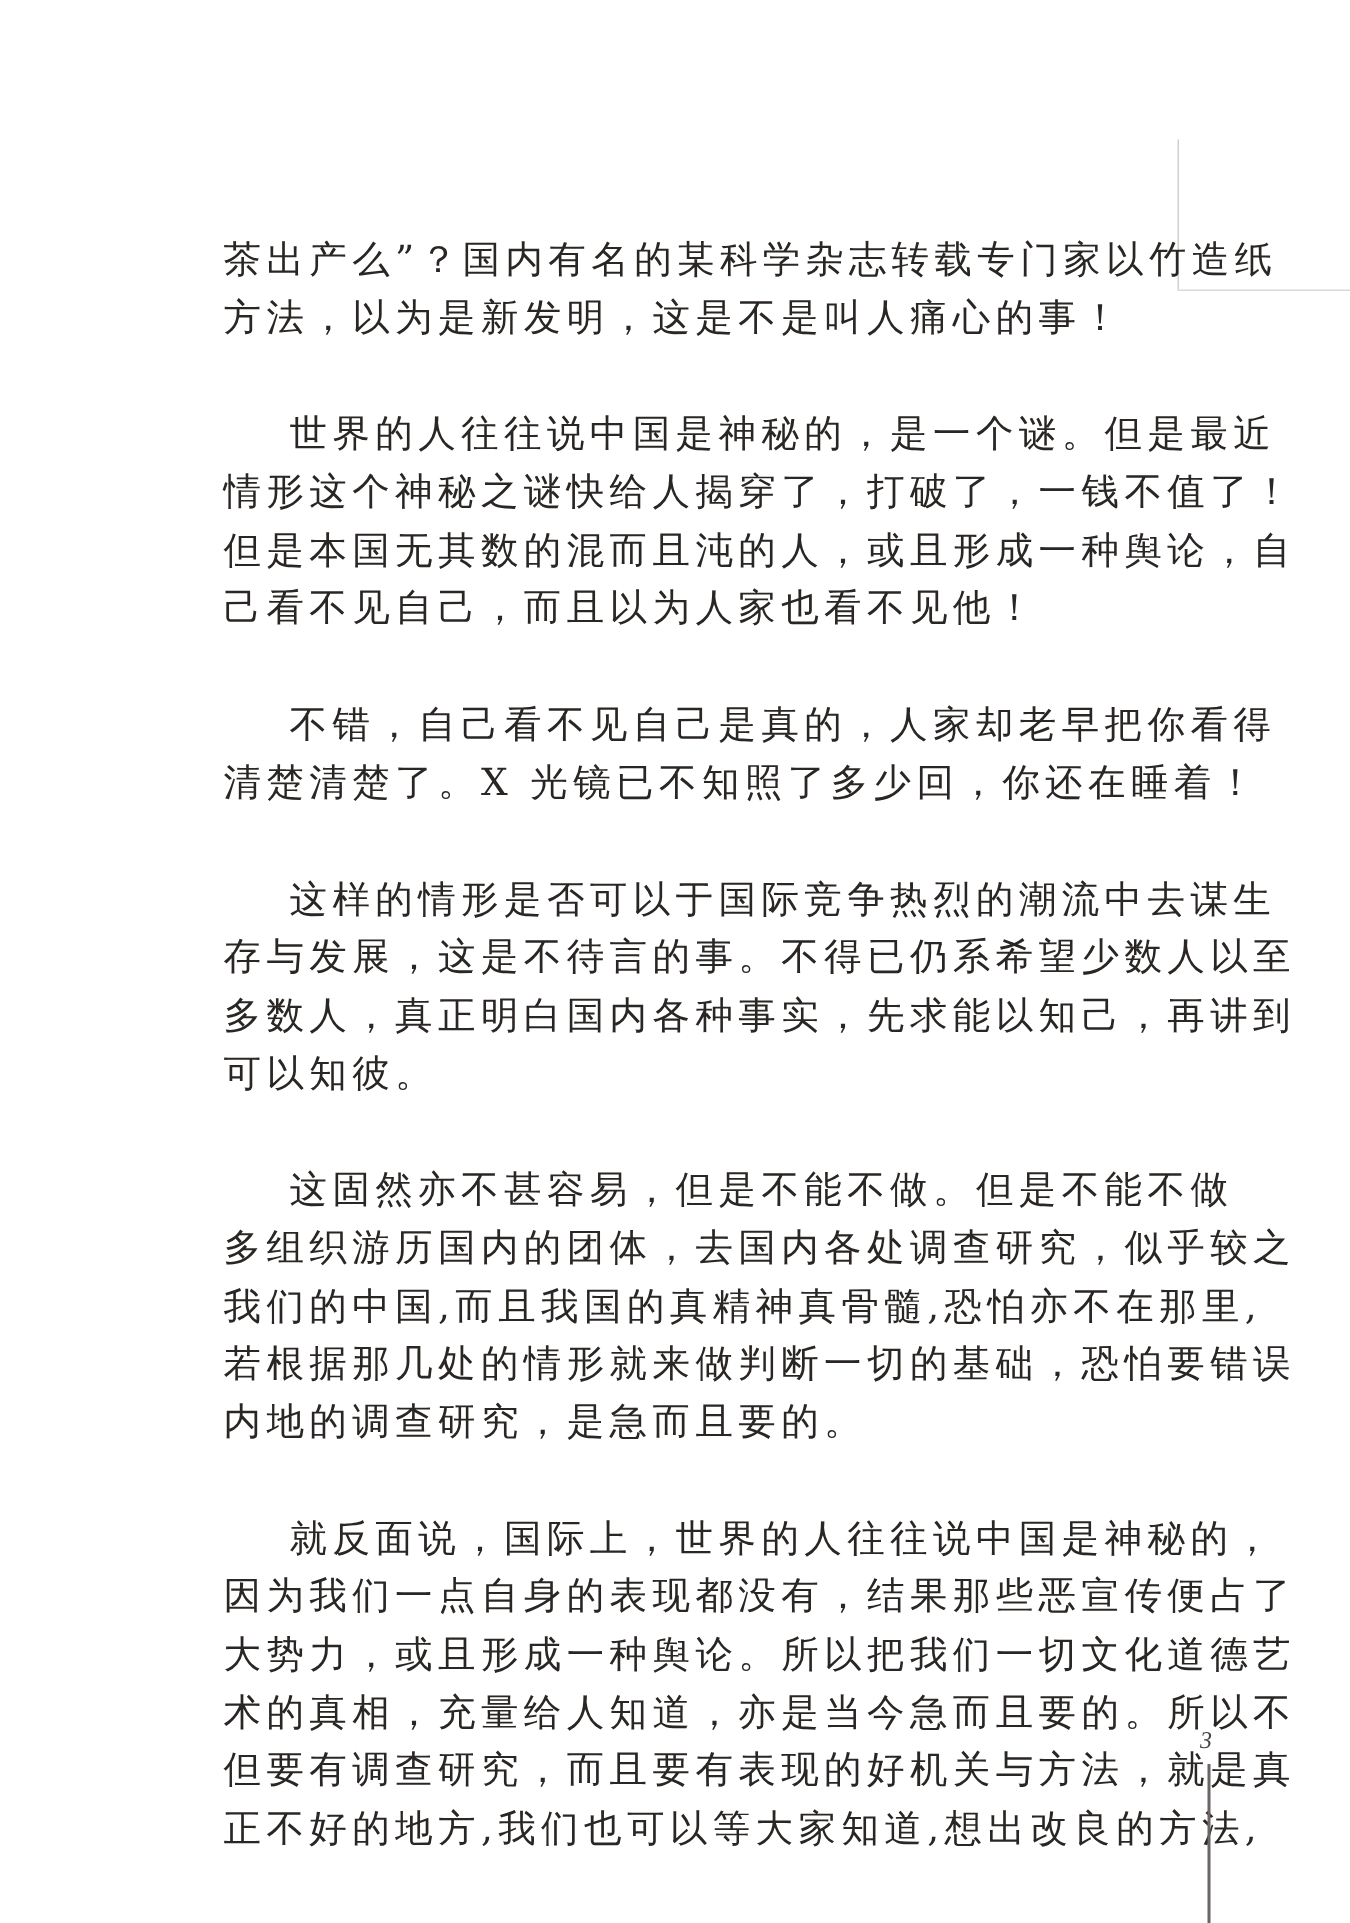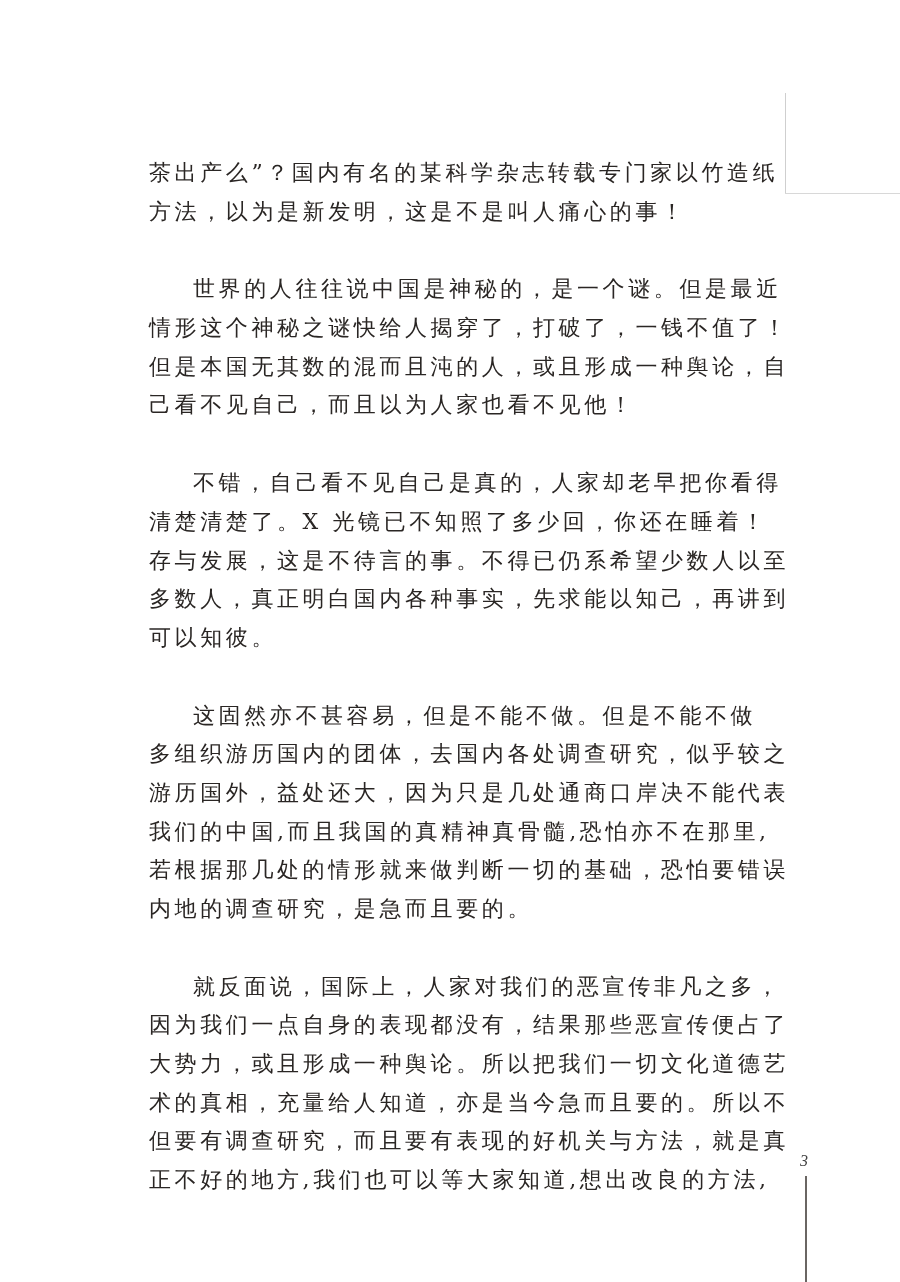--- a/index.html
+++ b/index.html
@@ -11,21 +11,21 @@
     position: absolute; left: 785px; top: 93px; width: 1px; height: 100px;
     background: #cfcfcf;
   }
   .corner-h {
     position: absolute; left: 785px; top: 193px; width: 115px; height: 1px;
     background: #d8d8d8;
   }
   .body-text {
     position: absolute; left: 149px; top: 154px; width: 556px;
     font-family: "DejaVu Serif", "Liberation Serif", serif;
-    font-size: 22px;
+    font-size: 25px;
     line-height: 38.7px;
     color: #2a2624;
     letter-spacing: 3.6px;
   }
   .line { display: block; white-space: nowrap; text-align: justify; text-align-last: justify; height: 38.7px; }
   .line.last { text-align-last: left; }
   .line.indent { padding-left: 44px; margin-top: 39px; }
   .page-number {
     position: absolute; left: 800px; top: 1152px;
     font-family: "Liberation Serif", "DejaVu Serif", serif;
@@ -44,30 +44,30 @@
 
 <div class="body-text">
   <span class="line">茶出产么”？国内有名的某科学杂志转载专门家以竹造纸</span>
   <span class="line last">方法，以为是新发明，这是不是叫人痛心的事！</span>
   <span class="line indent">世界的人往往说中国是神秘的，是一个谜。但是最近</span>
   <span class="line">情形这个神秘之谜快给人揭穿了，打破了，一钱不值了！</span>
   <span class="line">但是本国无其数的混而且沌的人，或且形成一种舆论，自</span>
   <span class="line last">己看不见自己，而且以为人家也看不见他！</span>
   <span class="line indent">不错，自己看不见自己是真的，人家却老早把你看得</span>
   <span class="line last">清楚清楚了。X 光镜已不知照了多少回，你还在睡着！</span>
+  <span class="line indent">这样的情形是否可以于国际竞争热烈的潮流中去谋生</span>
   <span class="line">存与发展，这是不待言的事。不得已仍系希望少数人以至</span>
   <span class="line">多数人，真正明白国内各种事实，先求能以知己，再讲到</span>
   <span class="line last">可以知彼。</span>
   <span class="line indent">这固然亦不甚容易，但是不能不做。但是不能不做</span>
   <span class="line">多组织游历国内的团体，去国内各处调查研究，似乎较之</span>
-  <span class="line">游历国外，益处还大，因为只是几处通商口岸决不能代表</span>
   <span class="line">我们的中国,而且我国的真精神真骨髓,恐怕亦不在那里,</span>
   <span class="line">若根据那几处的情形就来做判断一切的基础，恐怕要错误</span>
   <span class="line last">内地的调查研究，是急而且要的。</span>
-  <span class="line indent">就反面说，国际上，人家对我们的恶宣传非凡之多，</span>
+  <span class="line indent">就反面说，国际上，世界的人往往说中国是神秘的，</span>
   <span class="line">因为我们一点自身的表现都没有，结果那些恶宣传便占了</span>
   <span class="line">大势力，或且形成一种舆论。所以把我们一切文化道德艺</span>
   <span class="line">术的真相，充量给人知道，亦是当今急而且要的。所以不</span>
   <span class="line">但要有调查研究，而且要有表现的好机关与方法，就是真</span>
   <span class="line">正不好的地方,我们也可以等大家知道,想出改良的方法,</span>
 </div>
 
 <div class="page-number">3</div>
 <div class="page-rule"></div>
 

